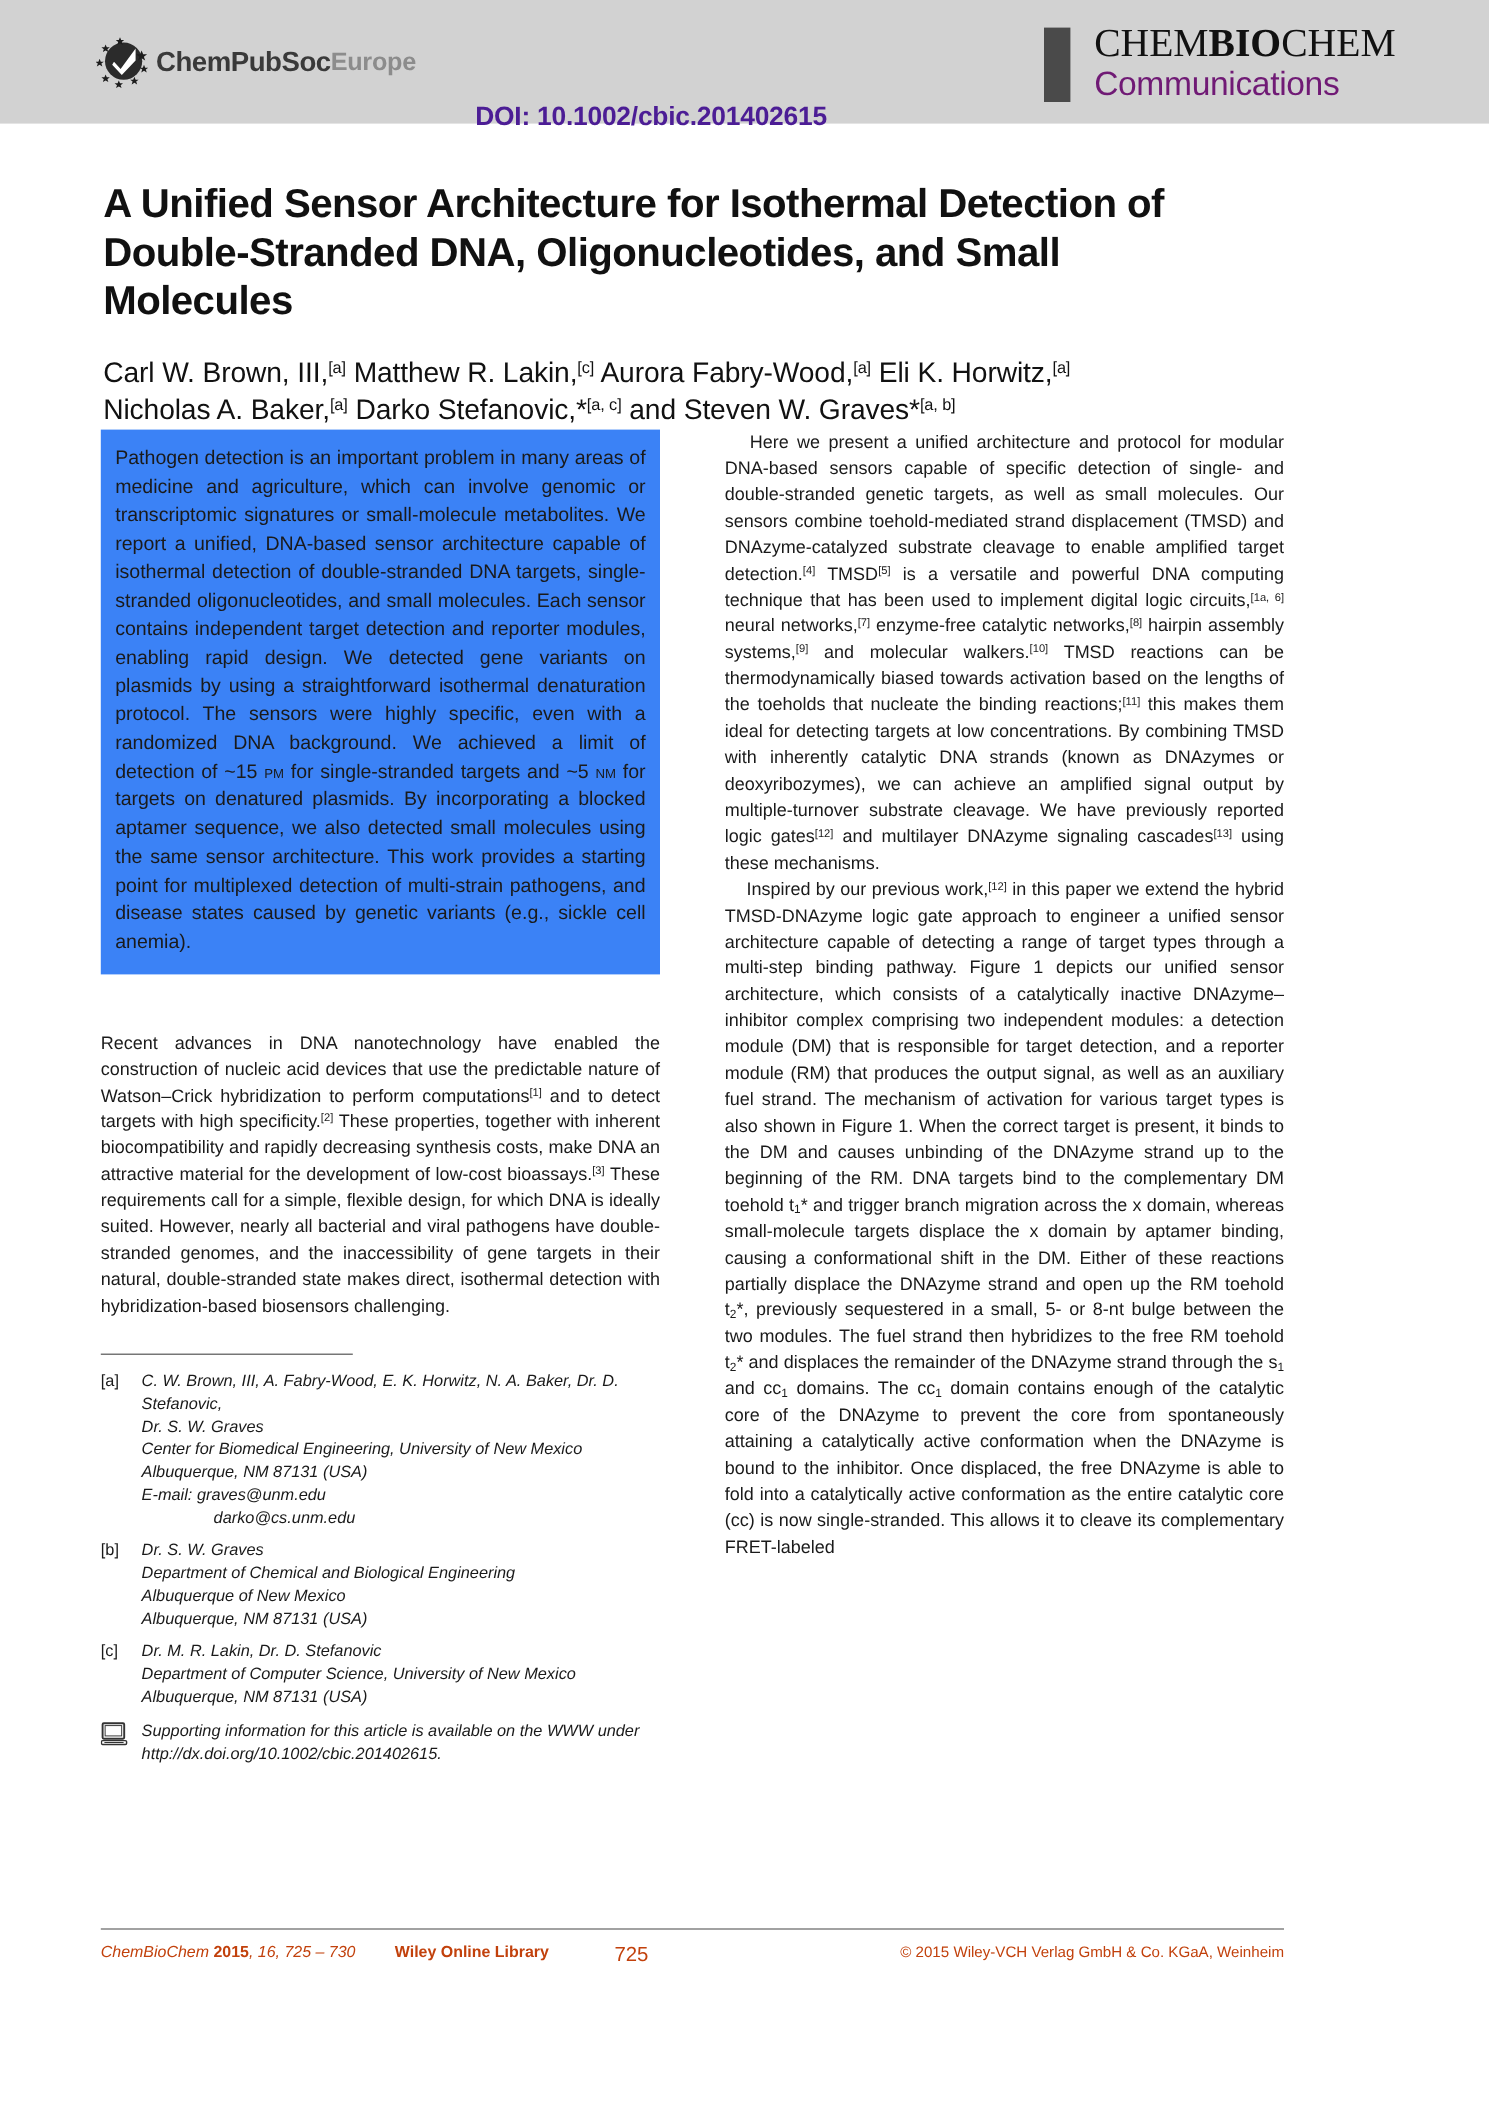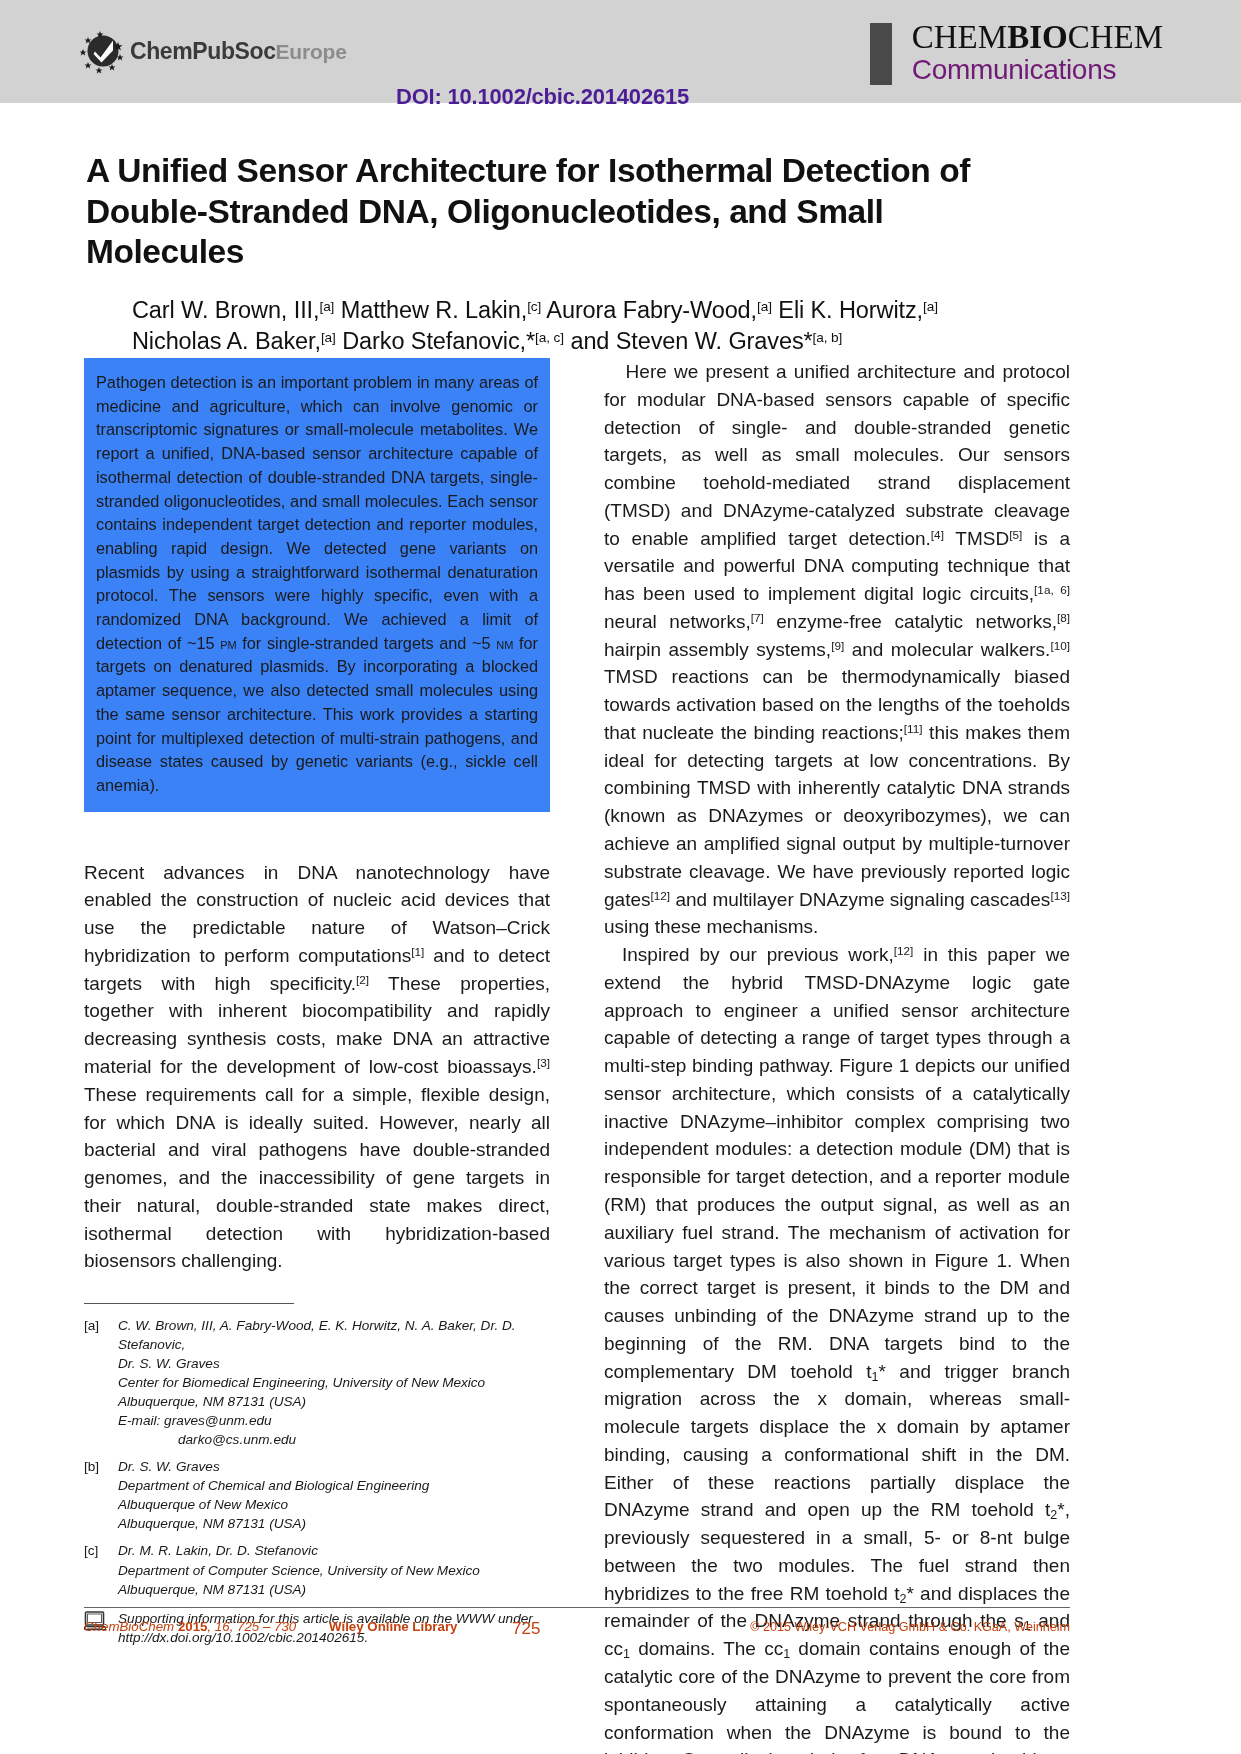--- a/index.html
+++ b/index.html
@@ -123,21 +123,20 @@
     line-height: 1.21;
     letter-spacing: -0.45px;
     color: #111;
   }
   .authors {
     margin-top: 22px;
     font-size: 23.5px;
     line-height: 1.33;
     color: #111;
     letter-spacing: -0.1px;
-    margin-left: 46px;
   }
   .authors sup {
     font-size: 0.58em;
     vertical-align: 0.52em;
     line-height: 0;
   }
 
   
   .cols {
     position: absolute;
@@ -169,21 +168,21 @@
     font-size: 16.3px;
     line-height: 1.455;
     text-align: justify;
     color: #1a1a1a;
     hyphens: none;
   }
   .sc { font-variant: small-caps; font-size: 1.0em; }
 
   p.body-par {
     margin: 0;
-    font-size: 19px;
+    font-size: 15px;
     line-height: 1.462;
     text-align: justify;
     color: #1a1a1a;
   }
   p.body-par + p.body-par { text-indent: 18px; }
   .gap-after-abstract { height: 47px; }
 
   sup.ref {
     font-size: 0.62em;
     vertical-align: 0.48em;

